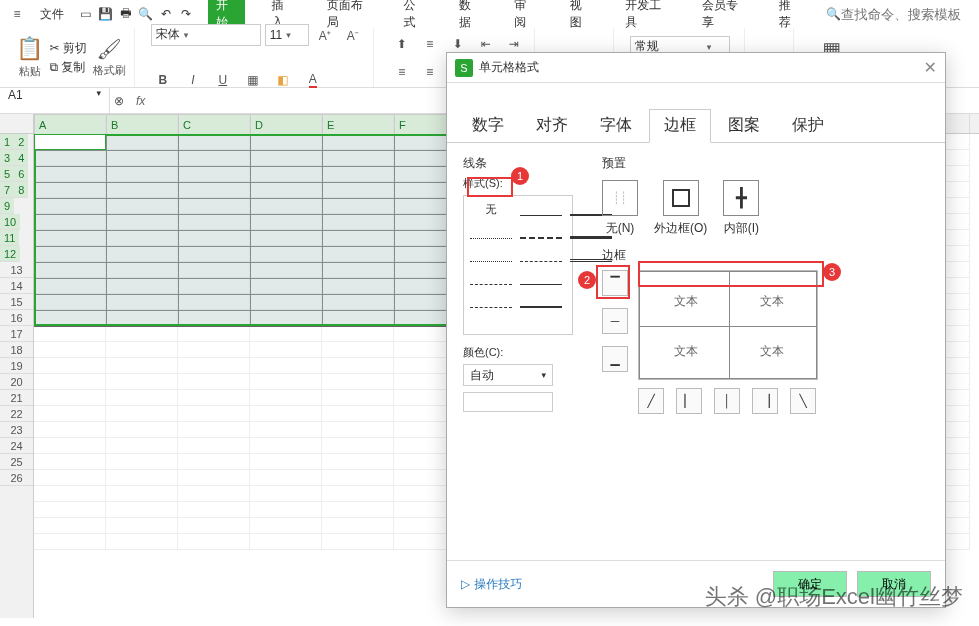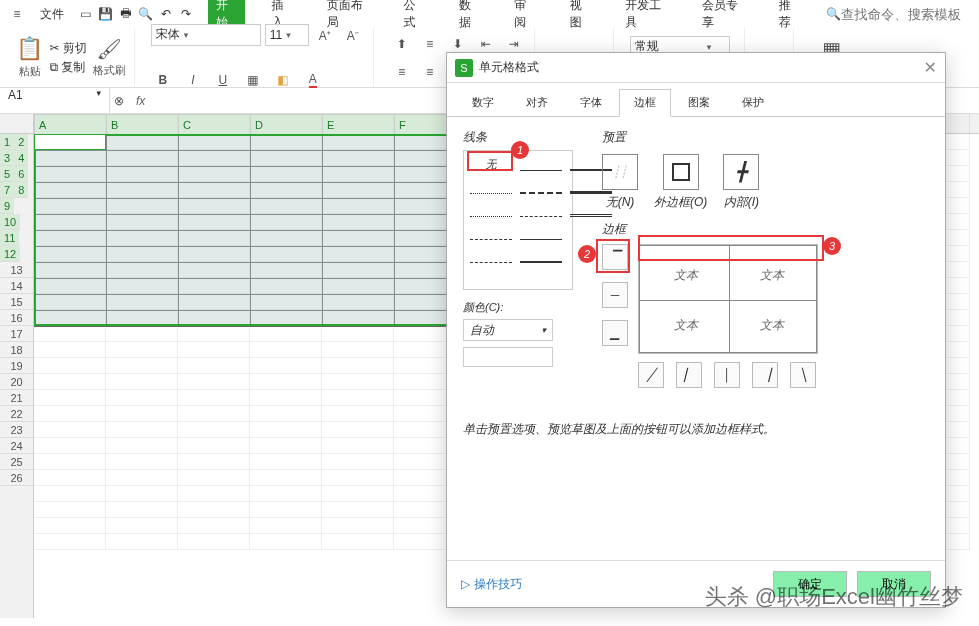--- a/index.html
+++ b/index.html
@@ -38,23 +38,23 @@
 .selection { position: absolute; top: 0; left: 0; width: 432px; height: 192px; border: 2px solid #2aa534; background: rgba(180,200,200,0.4); }
 .active-cell { position: absolute; top: 0; left: 0; width: 72px; height: 16px; background: #fff; border: 1px solid #2aa534; }
 .sel-grid-borders { position: absolute; top: 0; left: 0; width: 432px; height: 192px; }
 .sel-grid-borders .hline { position: absolute; left: 0; width: 432px; height: 1px; background: #666; }
 .sel-grid-borders .vline { position: absolute; top: 0; height: 192px; width: 1px; background: #666; }
 .dialog { position: absolute; left: 446px; top: 52px; width: 500px; height: 556px; background: #fff; border: 1px solid #aaa; box-shadow: 0 4px 20px rgba(0,0,0,0.2); display: flex; flex-direction: column; }
 .dialog .titlebar { display: flex; align-items: center; height: 30px; padding: 0 8px; border-bottom: 1px solid #ddd; }
 .dialog .titlebar .s-icon { width: 18px; height: 18px; background: #2aa534; color: #fff; display: flex; align-items: center; justify-content: center; font-size: 11px; border-radius: 2px; margin-right: 6px; }
 .dialog .titlebar .close { margin-left: auto; cursor: pointer; color: #888; font-size: 16px; }
 .dialog .dtabs { display: flex; border-bottom: 1px solid #ccc; padding: 6px 10px 0; gap: 2px; }
-.dialog .dtabs .dtab { padding: 5px 14px; border: 1px solid transparent; cursor: pointer; font-size: 11px; }
+.dialog .dtabs .dtab { padding: 5px 14px; border: 1px solid transparent; cursor: pointer; font-size: 16px; margin-top: 20px; }
 .dialog .dtabs .dtab.active { border: 1px solid #ccc; border-bottom: 1px solid #fff; background: #fff; margin-bottom: -1px; }
-.dialog .body { padding: 12px 16px; flex: 1; position: relative; font-style: italic; }
+.dialog .body { padding: 12px 16px; flex: 1; position: relative; }
 .fieldset { border: none; margin-bottom: 10px; }
 .fieldset .legend { font-size: 12px; color: #333; margin-bottom: 4px; }
 .style-box { border: 1px solid #ccc; width: 110px; height: 140px; padding: 6px; display: flex; flex-direction: column; flex-wrap: wrap; gap: 9px 8px; align-content: flex-start; }
 .style-opt { width: 42px; height: 14px; border-bottom: 1px solid #333; cursor: pointer; }
 .style-opt.none { border: none; text-align: center; font-size: 11px; line-height: 14px; }
 .style-opt.dotted { border-bottom: 1px dotted #333; }
 .style-opt.dashed { border-bottom: 1px dashed #333; }
 .style-opt.thick { border-bottom: 2px solid #333; }
 .style-opt.dbl { border-bottom: 3px double #333; }
 .red-box { position: absolute; border: 2px solid #e63838; pointer-events: none; }
@@ -662,20 +662,21 @@
     <span class="dtab">对齐</span>
     <span class="dtab">字体</span>
     <span class="dtab active">边框</span>
     <span class="dtab">图案</span>
     <span class="dtab">保护</span>
   </div>
   <div class="body">
 
     <div class="fieldset">
       <div class="legend">线条</div>
+      <div class="legend" style="font-size:11px;">样式(S):</div>
       <div class="style-box">
         <div class="style-opt none">无</div>
         <div class="style-opt dotted"></div>
         <div class="style-opt dotted"></div>
         <div class="style-opt dashed"></div>
         <div class="style-opt dashed"></div>
         <div class="style-opt"></div>
         <div class="style-opt dashed" style="border-width:2px;"></div>
         <div class="style-opt dashed"></div>
         <div class="style-opt"></div>
@@ -757,21 +758,20 @@
           </div>
         <div class="bbtn">
             <span>▕</span>
           </div>
         <div class="bbtn">
             <span>╲</span>
           </div>
       </div>
     </div>
 
-    <div class="hint" style="position:absolute; left:16px; top:290px;">单击预置选项、预览草图及上面的按钮可以添加边框样式。</div>
 
     <div class="red-box" style="left:20px; top:34px; width:46px; height:20px;"></div>
     <div class="red-circle" style="left:64px; top:24px;">1</div>
     <div class="red-box" style="left:149px; top:122px; width:34px; height:34px;"></div>
     <div class="red-circle" style="left:131px; top:128px;">2</div>
     <div class="red-box" style="left:191px; top:118px; width:186px; height:26px;"></div>
     <div class="red-circle" style="left:376px; top:120px;">3</div>
   </div>
   <div class="footer">
     <span class="tips">

